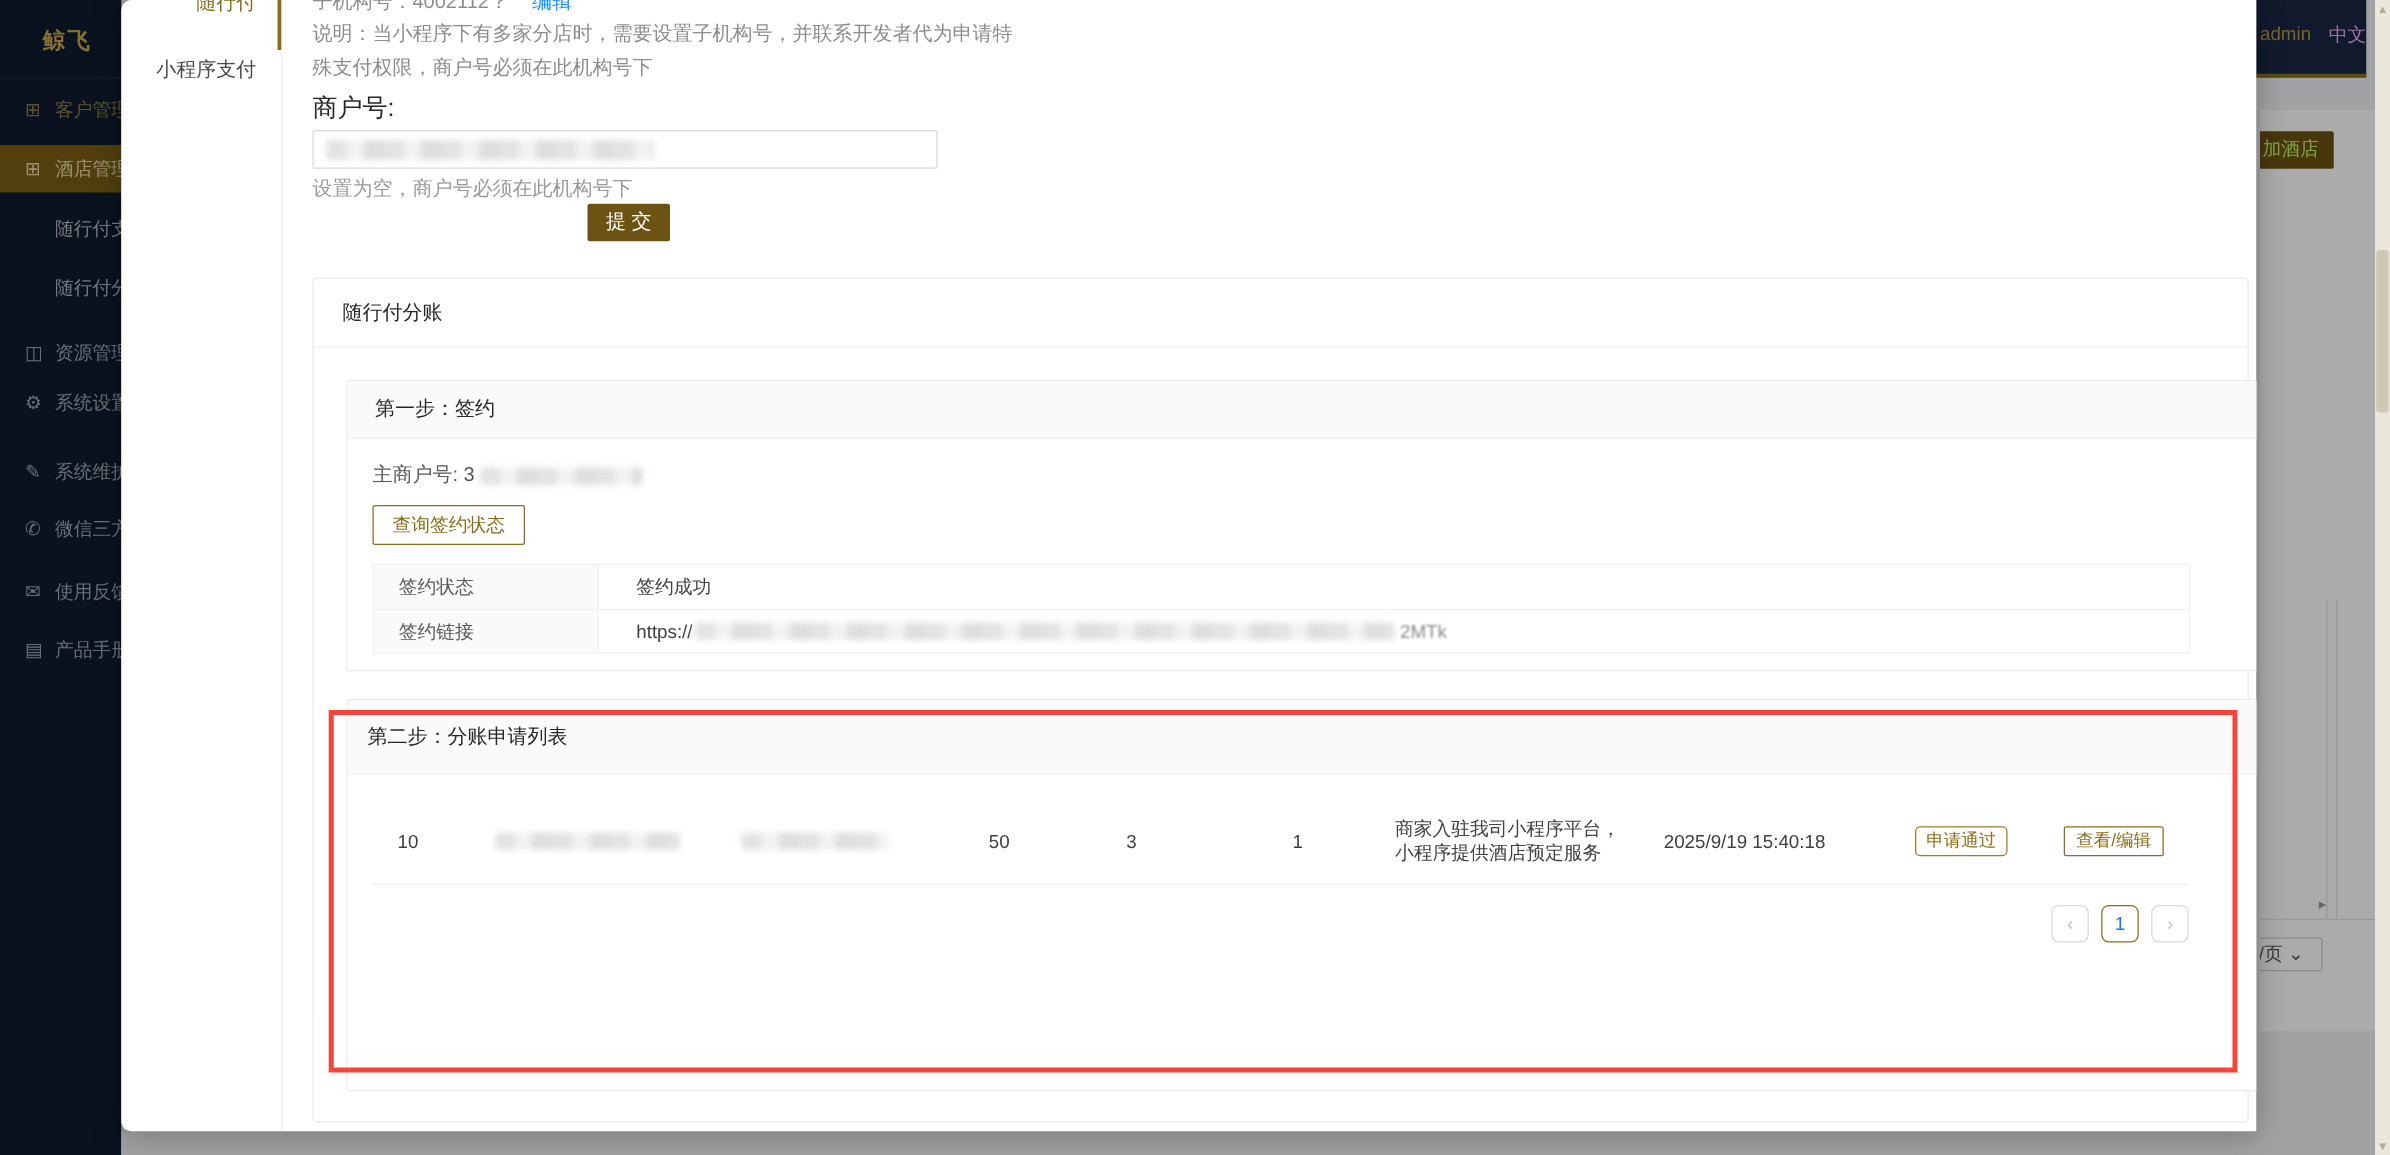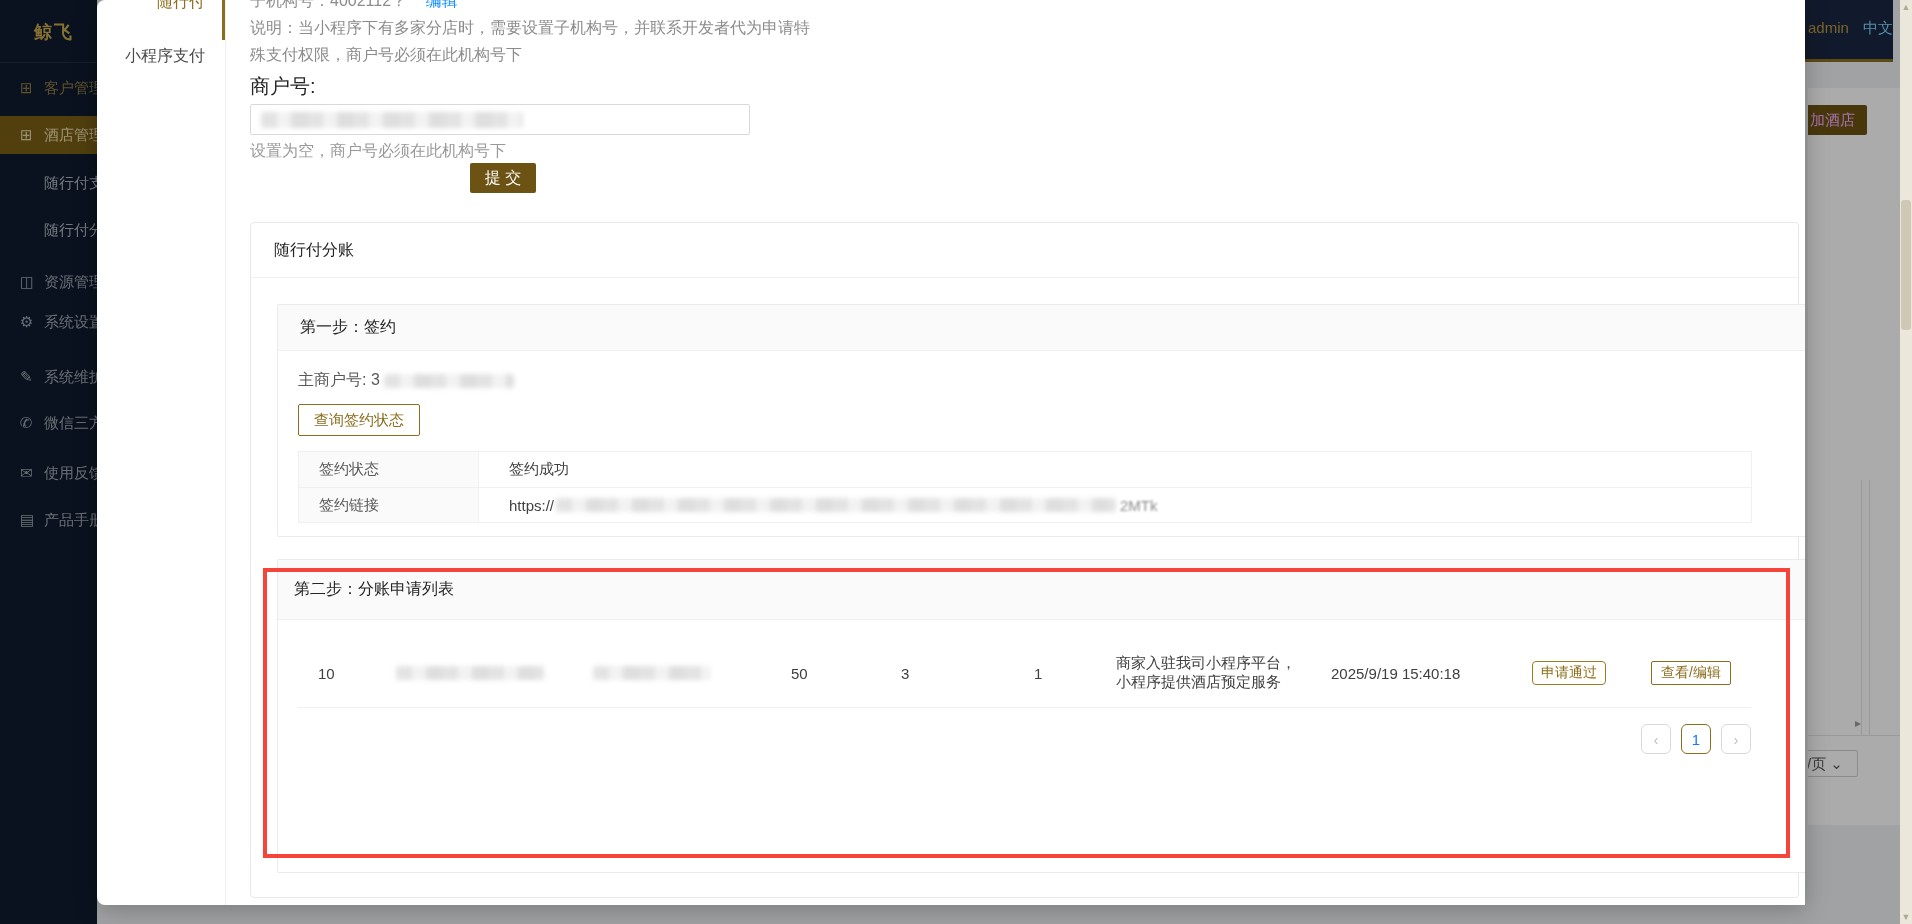--- a/index.html
+++ b/index.html
@@ -13,23 +13,23 @@
   .side-div { position:absolute; left:0; top:62px; width:97px; height:1px; background:#1f2d44; }
   .side-item { position:absolute; left:0; width:97px; height:38px; display:flex; align-items:center; white-space:nowrap; color:#9fa6b0; font-size:15px; }
   .side-item .mi { width:16px; margin-left:20px; margin-right:8px; font-size:15px; color:inherit; flex:0 0 auto; }
   .side-item.gold { color:#8f7a45; }
   .side-item.active { background:#7a5f16; color:#e8d9ab; }
   .side-item.sub { padding-left:44px; color:#aeb4bd; }
 
   .bk-right { position:absolute; left:1805px; top:0; width:95px; height:924px; background:#f0f2f5; z-index:1; }
   .bk-header { position:absolute; left:0; top:0; width:88px; height:62px; background:#1a2742; border-bottom:3px solid #8a6d1d; }
   .bk-admin { position:absolute; left:3px; top:19px; color:#b8963e; font-size:15px; }
-  .bk-lang  { position:absolute; left:58px; top:19px; color:#7dd3fc; font-size:15px; }
+  .bk-lang  { position:absolute; left:58px; top:19px; color:#f0abfc; font-size:15px; }
   .bk-card { position:absolute; left:3px; top:88px; width:92px; height:737px; background:#ffffff; overflow:hidden; }
-  .bk-addbtn { position:absolute; left:-10px; top:17px; height:30px; padding:0 12px; background:#6d5313; color:#f0abfc; font-size:15px; line-height:30px; white-space:nowrap; border:none; border-radius:2px; }
+  .bk-addbtn { position:absolute; left:-10px; top:17px; height:30px; padding:0 12px; background:#6d5313; color:#bef264; font-size:15px; line-height:30px; white-space:nowrap; border:none; border-radius:2px; }
   .bk-vline { position:absolute; top:392px; width:1px; height:255px; background:#e4e4e4; }
   .bk-hline { position:absolute; left:0; top:647px; width:92px; height:1px; background:#e4e4e4; }
   .bk-caret { position:absolute; left:47px; top:628px; color:#9a9a9a; font-size:12px; }
   .bk-select { position:absolute; left:-8px; top:662px; width:58px; height:27px; border:1px solid #cfcfcf; border-radius:2px; background:#fff; color:#555; font-size:15px; line-height:25px; padding-left:6px; white-space:nowrap; }
   .bottom-strip { position:absolute; left:97px; top:905px; width:1803px; height:19px; background:#f0f2f5; z-index:1; }
 
   .dim { position:absolute; left:0; top:0; width:1900px; height:924px; background:rgba(0,0,0,.33); z-index:50; }
 
   
   .sbar { position:absolute; left:1900px; top:0; width:12px; height:924px; background:#ebe7db; z-index:300; }

